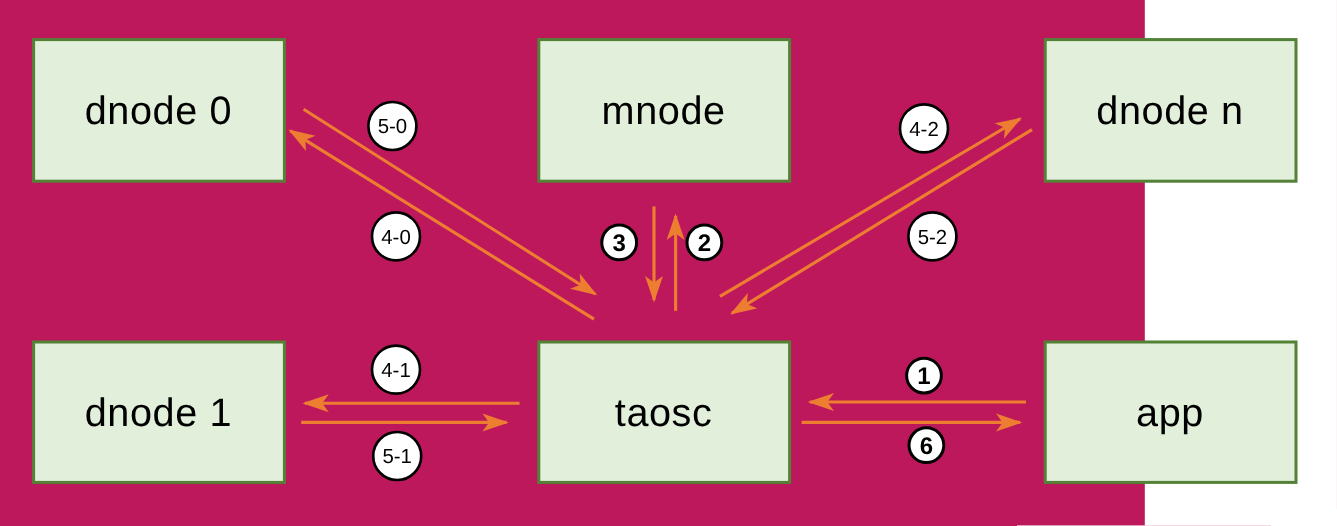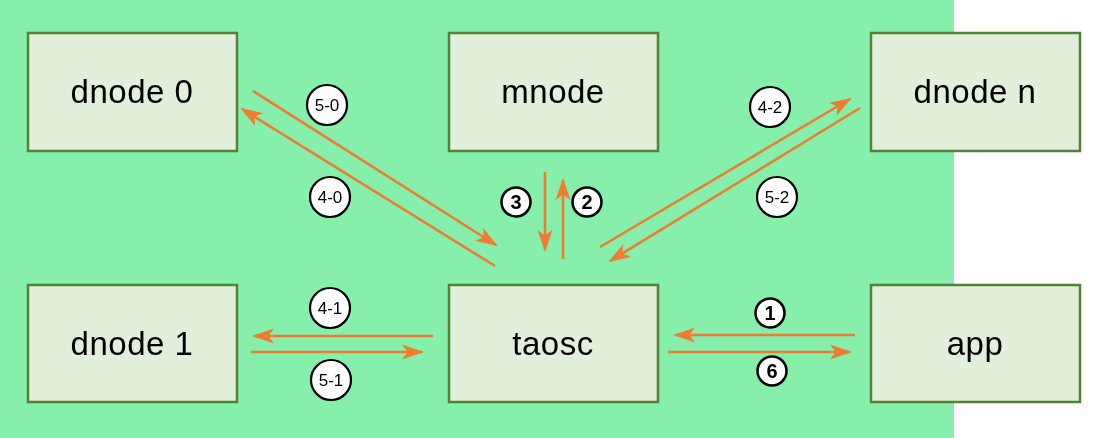--- a/index.html
+++ b/index.html
@@ -1,20 +1,20 @@
 <!DOCTYPE html>
 <html><head>
 <meta charset="utf-8">
 <style>
   html, body { margin: 0; padding: 0; background: #ffffff; }
   .stage {
     position: relative;
     width: 954px;
     height: 438px;
-    background: #86efac;
+    background: #be185d;
     font-family: "Liberation Sans", "DejaVu Sans", sans-serif;
   }
   svg { display: block; }
   .node-rect {
     fill: #e2efda;
     stroke: #538135;
     stroke-width: 2.5px;
   }
   .node-label {
     fill: #000000;

